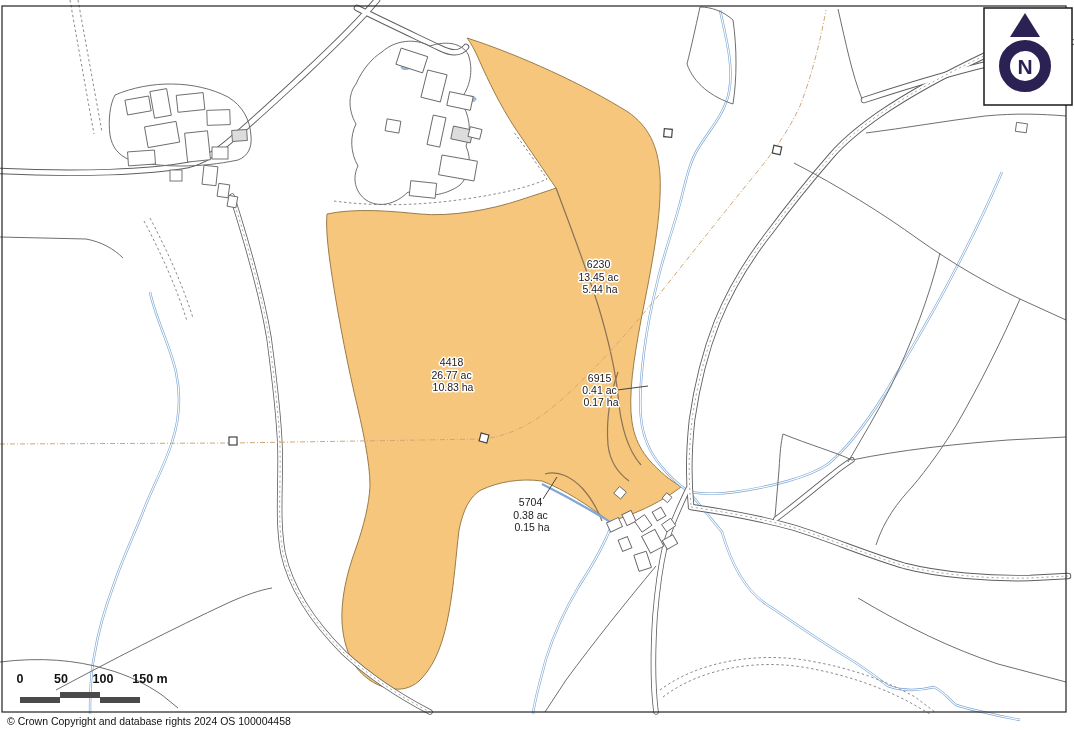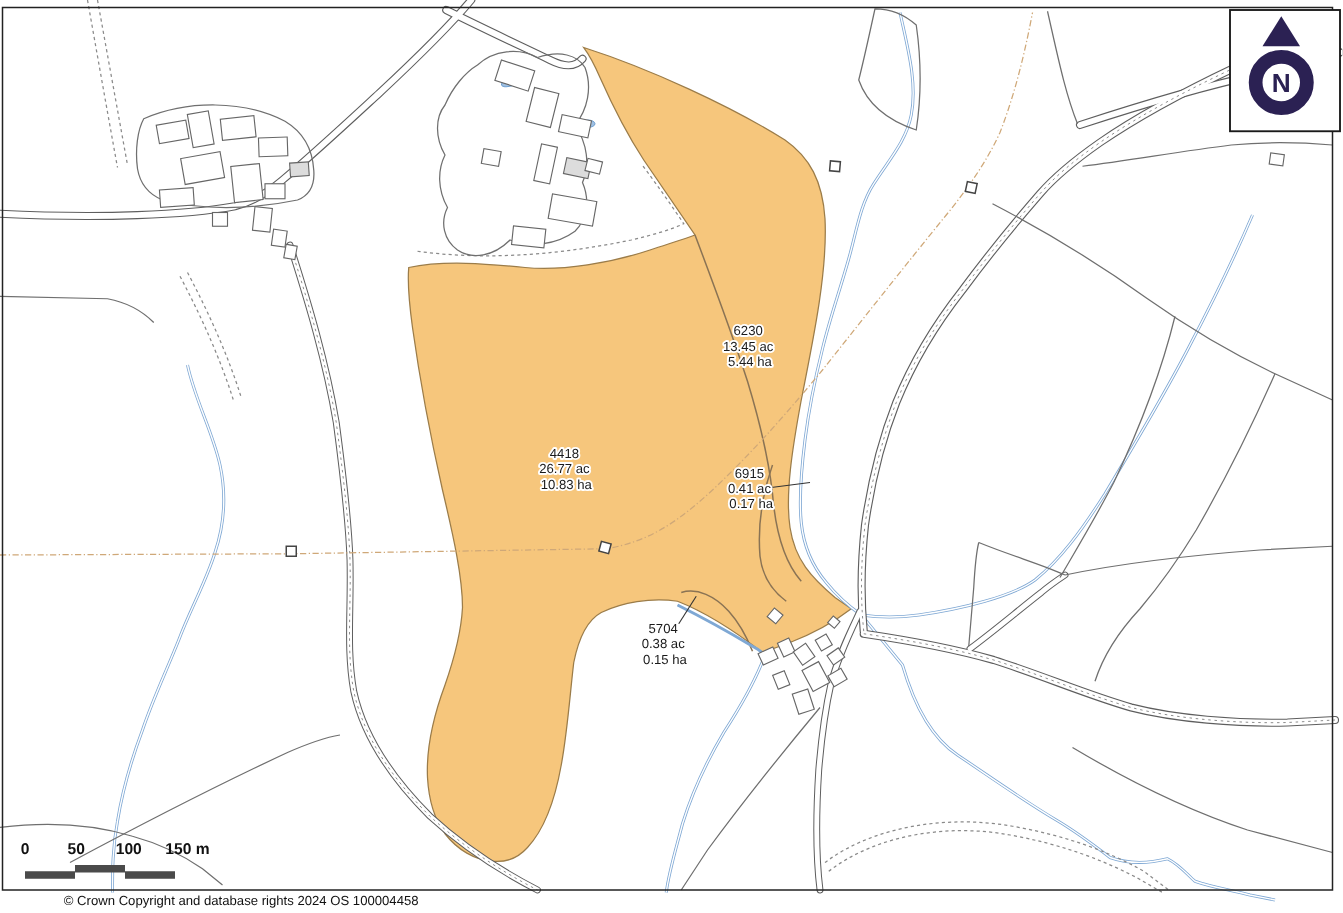--- a/index.html
+++ b/index.html
@@ -18,21 +18,21 @@
   .bldg{fill:#ffffff;stroke:#666;stroke-width:.9;}
   .bldg.grey{fill:#dcdcdc;}
   .parcelline{fill:none;stroke:#8a7354;stroke-width:1.2;}
   .tanbound{fill:none;stroke:#cfa878;stroke-width:1;stroke-dasharray:5 2 1 2;}
   .marker{fill:#ffffff;stroke:#444;stroke-width:1.2;}
   .plabel{font-size:10.5px;fill:#1a1a1a;text-anchor:middle;
           paint-order:stroke;stroke:#ffffff;stroke-width:3px;stroke-linejoin:round;}
   .leader{fill:none;stroke:#333;stroke-width:.9;}
   .scaletext{font-size:12.5px;font-weight:700;fill:#111;text-anchor:middle;}
   .scaleseg{fill:#4a4a4a;}
-  #copyright{position:absolute;left:7px;top:715px;font-size:10.5px;color:#111;margin-left:44px;}
+  #copyright{position:absolute;left:7px;top:715px;font-size:10.5px;color:#111;}
   .ntext{font-size:21px;font-weight:700;text-anchor:middle;}
 </style>
 </head>
 <body>
 
 <div id="stage">
 <svg id="mapsvg" width="1074" height="730" viewBox="0 0 1074 730">
 
   <g>
     <path stroke="#9b7c49" stroke-width="1" d="M467,38 C520,55 585,85 628,112 C648,126 658,145 660,175

